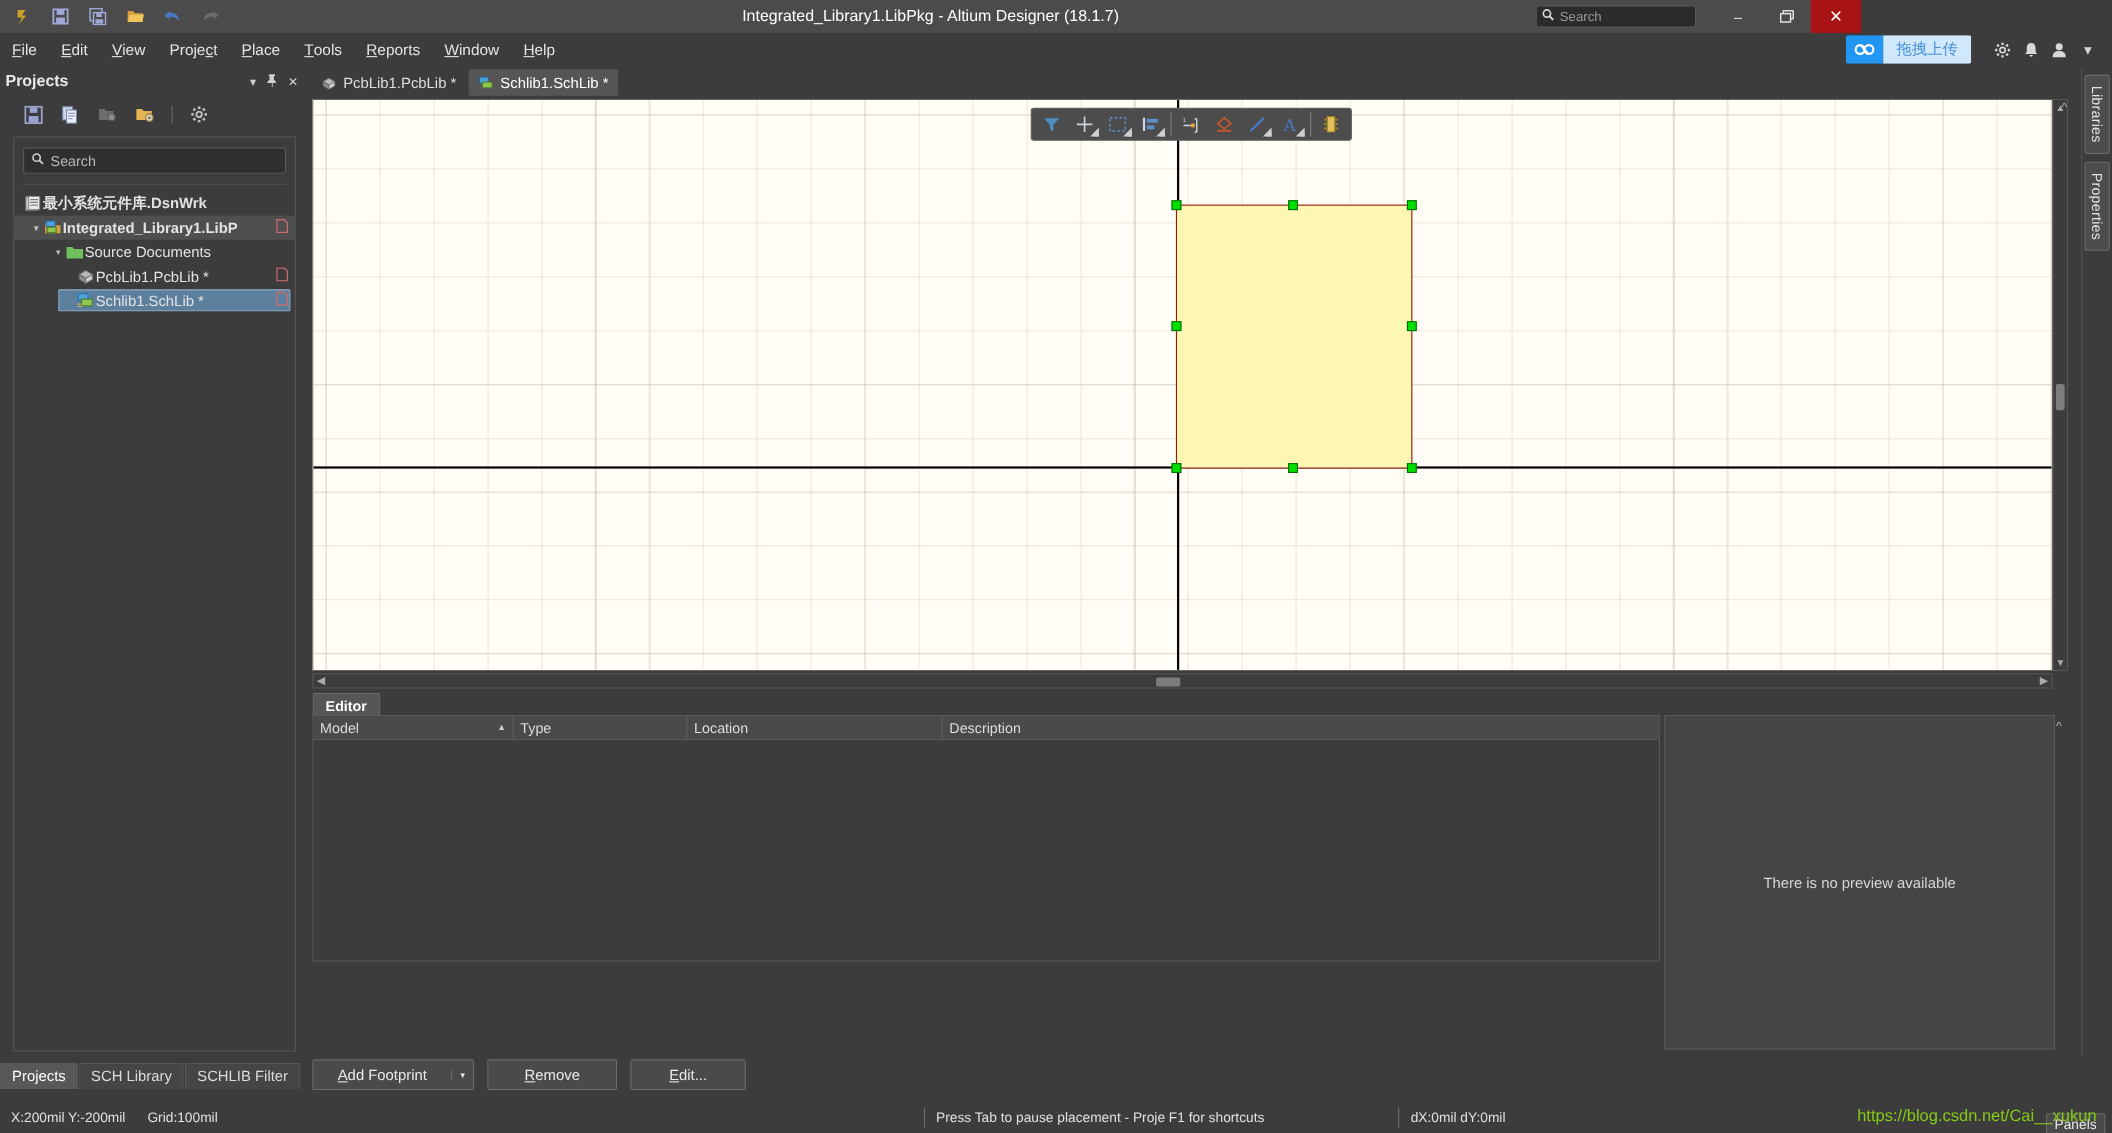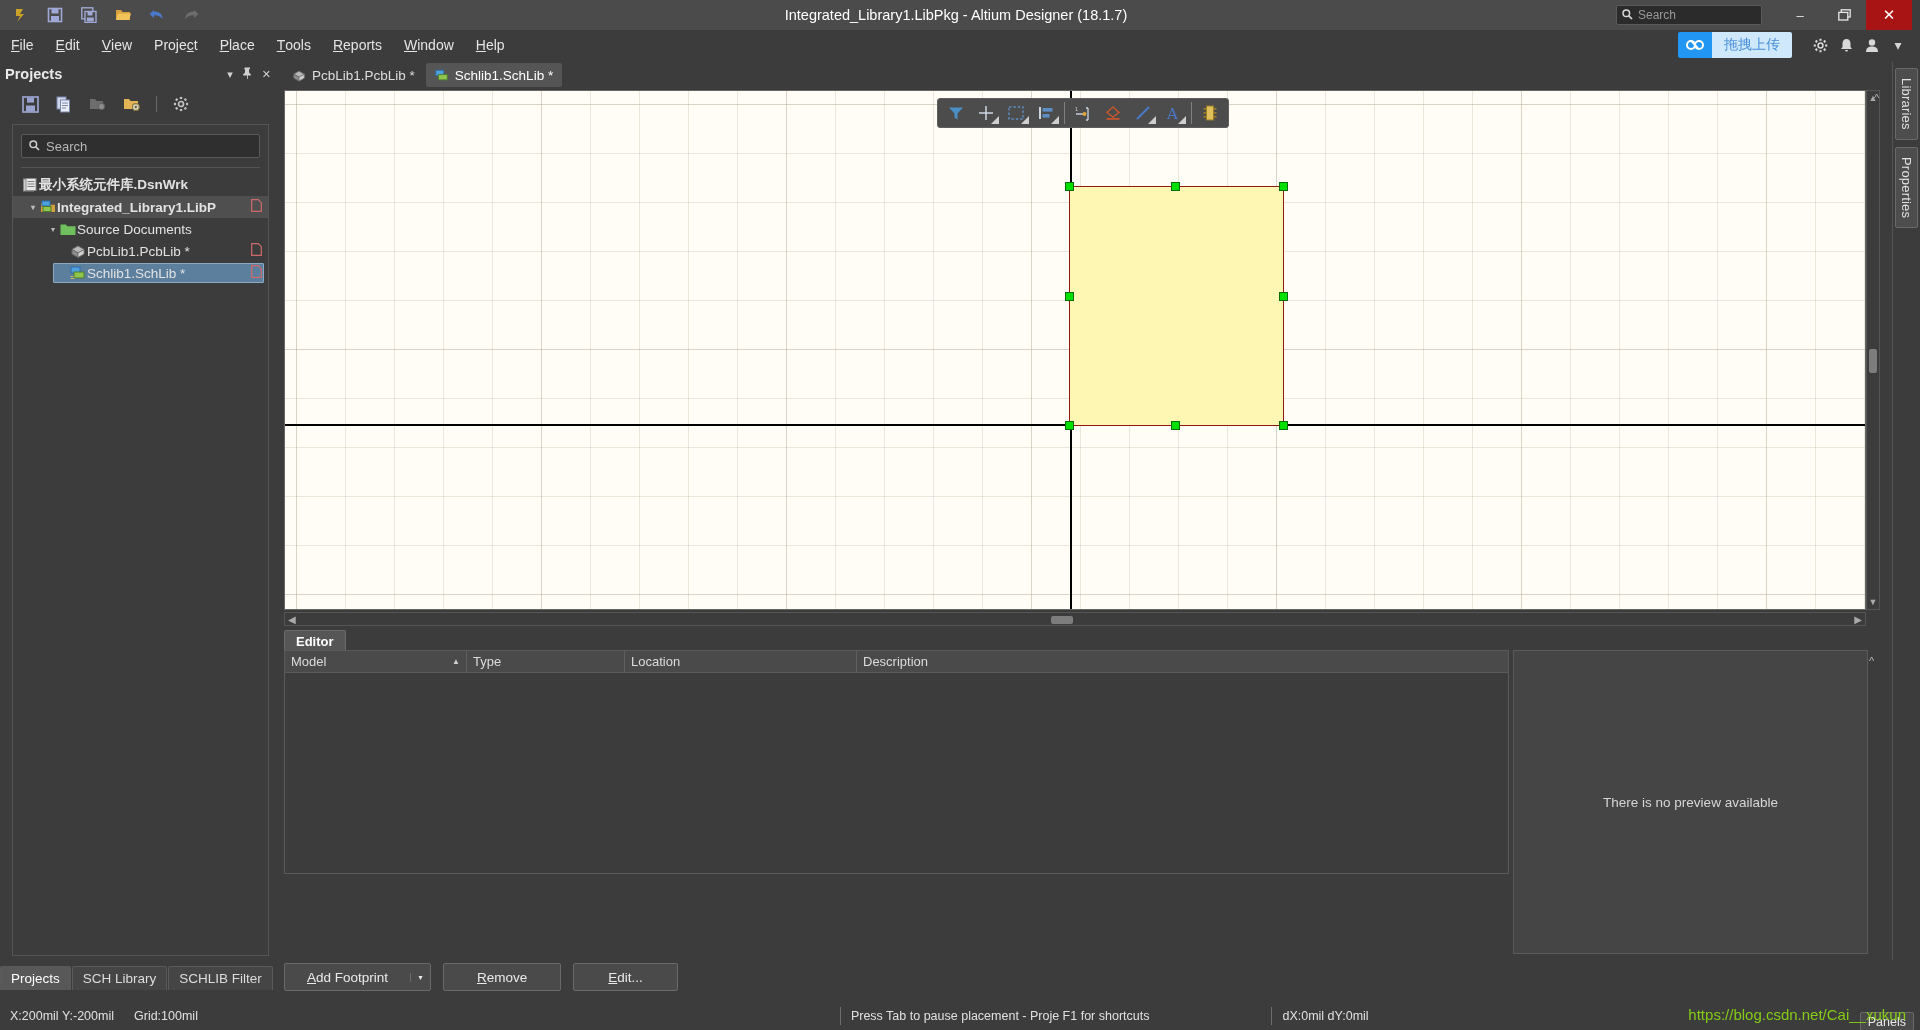--- a/index.html
+++ b/index.html
@@ -7,21 +7,21 @@
     width: 1920px; height: 1030px;
     background: #3c3c3c;
     font-family: "Liberation Sans", sans-serif;
     overflow: hidden;
     -webkit-font-smoothing: antialiased;
   }
   .app { position: relative; width: 1920px; height: 1030px; background: #3c3c3c; }
 
   
   .titlebar {
-    position: absolute; left: 0; top: 0; width: 1912px; height: 30px;
+    position: absolute; left: 0; top: 0; width: 1692px; height: 30px;
     background: #4b4b4b; display: flex; align-items: center;
   }
   .tb-icons { display: flex; align-items: center; gap: 4px; padding-left: 6px; }
   .tb-ico {
     width: 30px; height: 26px; display: flex; align-items: center; justify-content: center;
     font-size: 15px; color: #b9c0d0;
   }
   .tb-ico svg { display: block; }
   .title-text {
     position: absolute; left: 0; right: 0; text-align: center;

